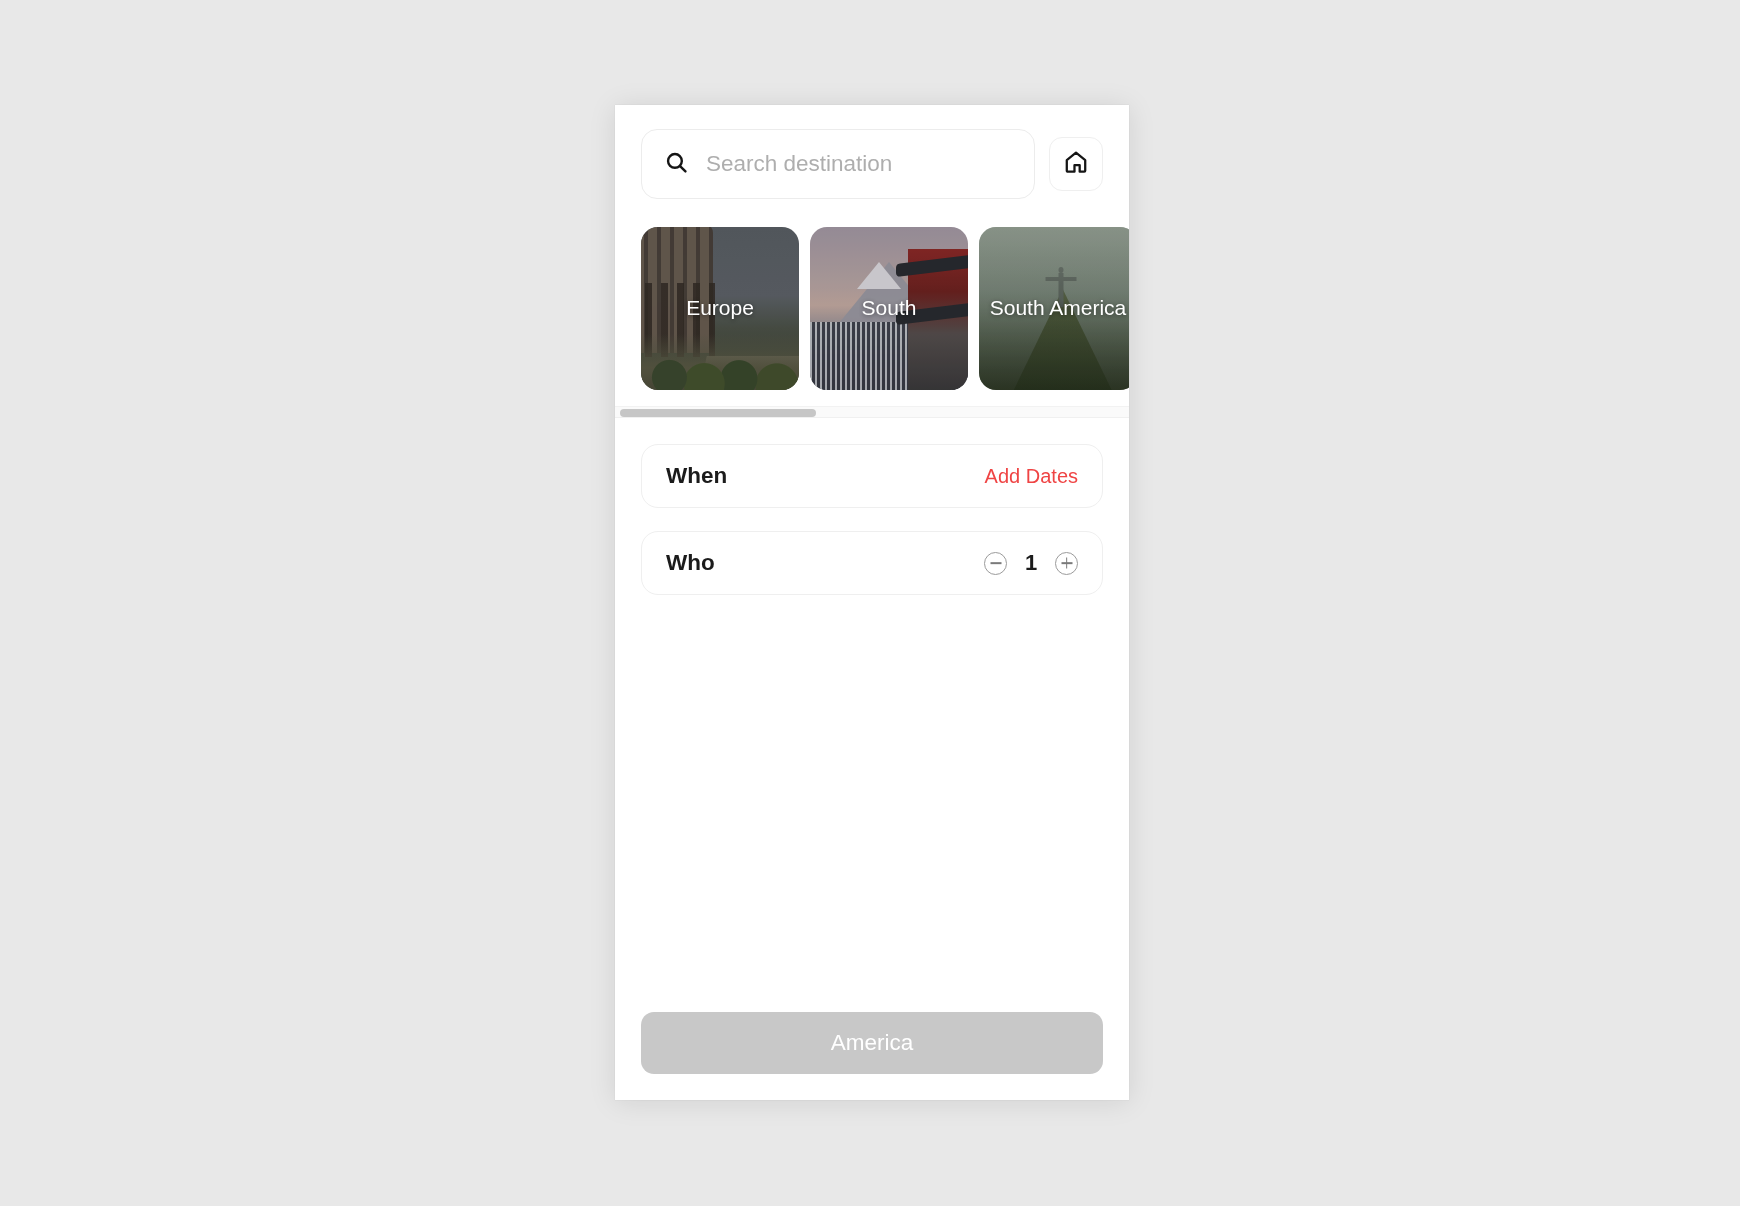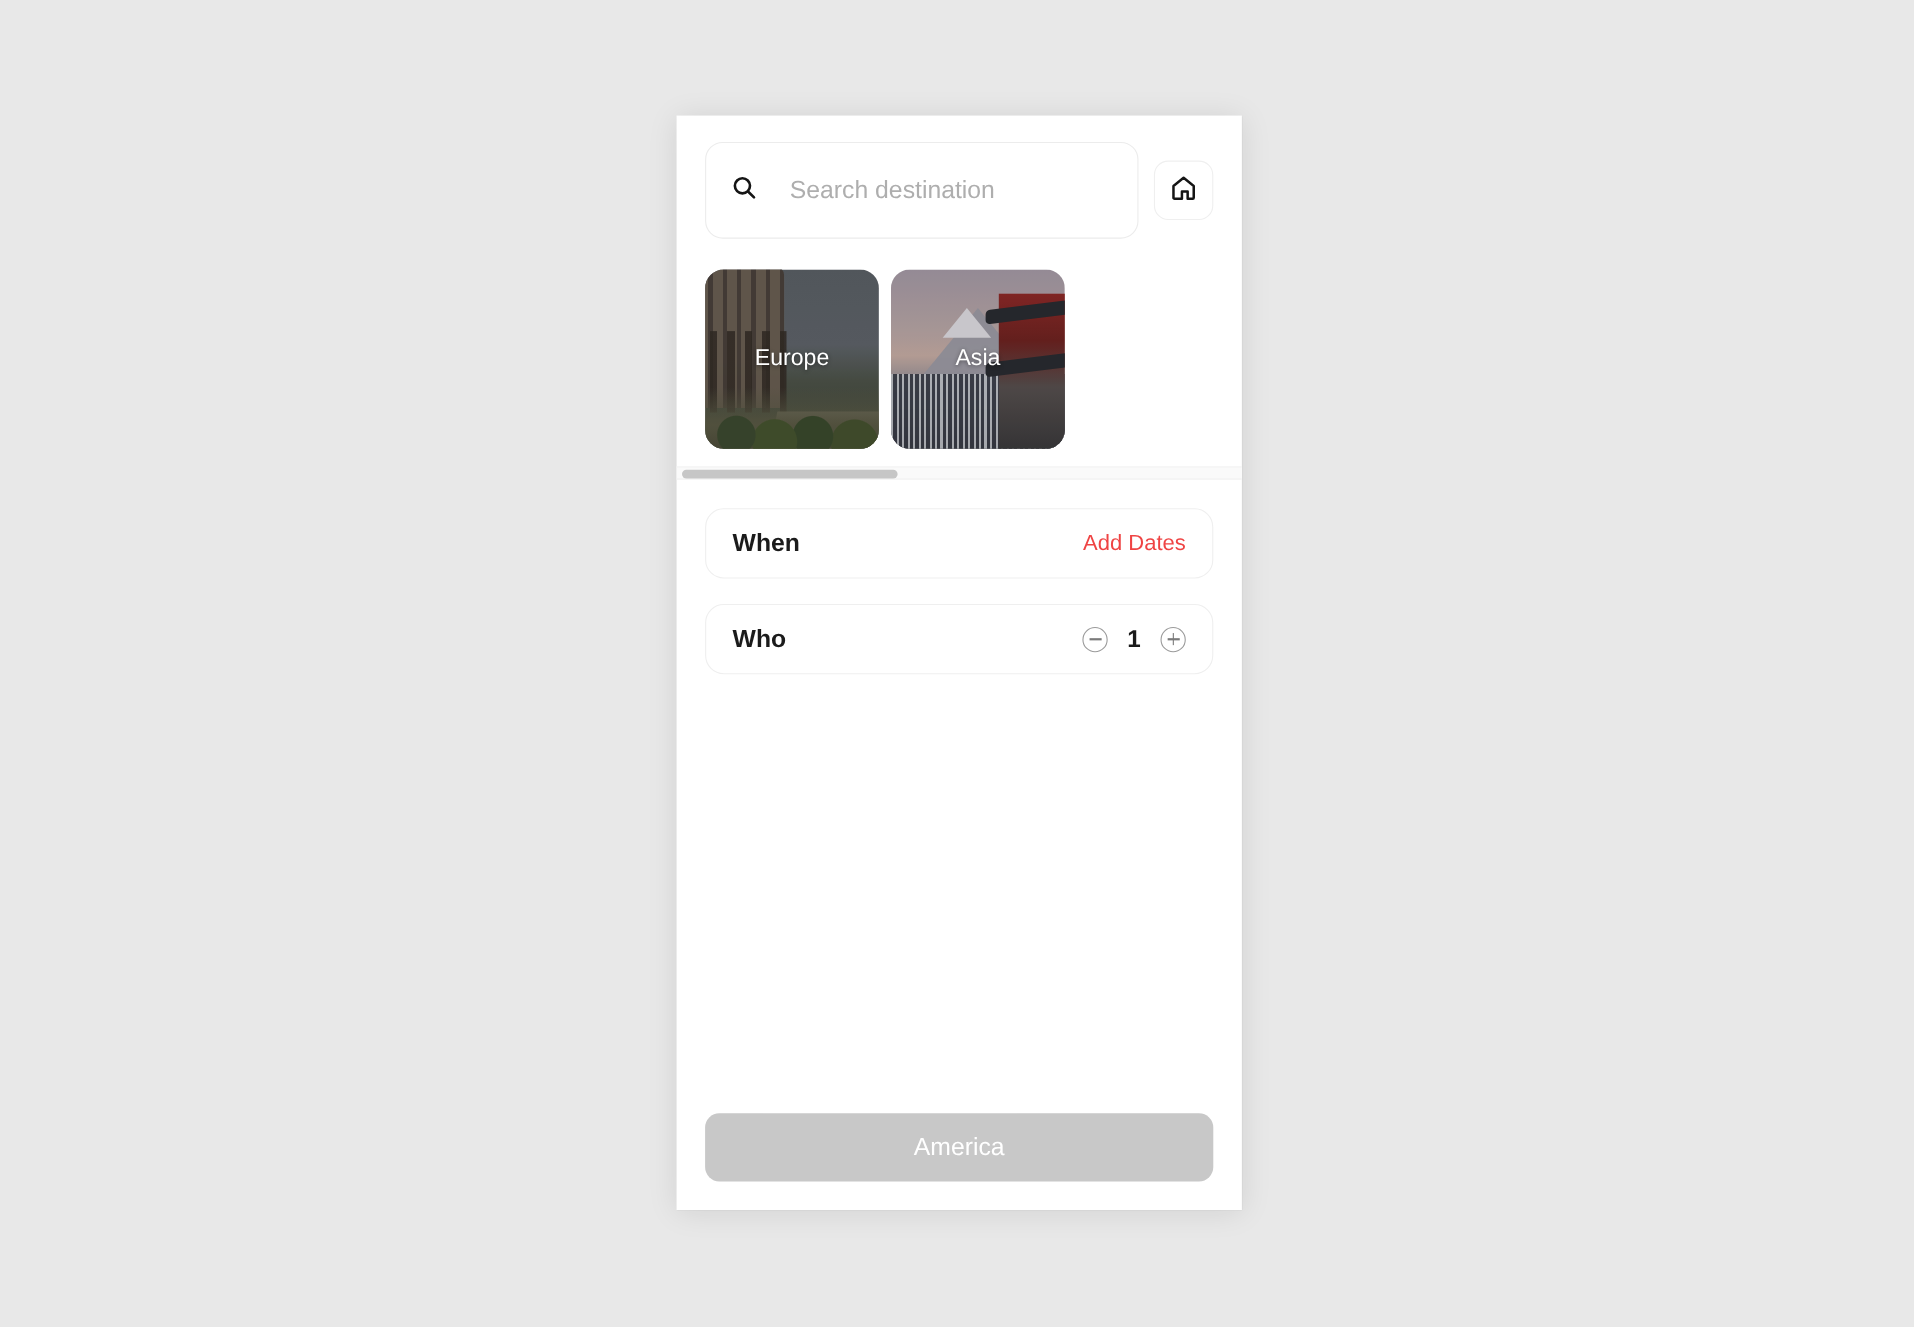--- a/index.html
+++ b/index.html
@@ -33,27 +33,27 @@
   
   #search-row {
     display: flex;
     align-items: center;
     gap: 14px;
     padding: 24px 26px 0 26px;
   }
 
   #search-field {
     flex: 1;
-    height: 88px;
+    height: 70px;
     border: 1px solid #ececec;
     border-radius: 16px;
     display: flex;
     align-items: center;
     padding: 0 22px;
-    gap: 29px;
+    gap: 17px;
     background: #fff;
   }
 
   #search-icon { flex: 0 0 auto; display:block; }
 
   #search-input {
     flex: 1;
     border: none;
     outline: none;
     font-family: "Liberation Sans", sans-serif;
@@ -399,23 +399,32 @@
       </div>
 
       <div class="dest-card">
         <div class="photo photo-asia">
           <div class="fuji"></div>
           <div class="fuji-cap"></div>
           <div class="city"></div>
           <div class="pagoda"></div>
         </div>
         <div class="scrim"></div>
-        <span class="dest-label">Asia</span>
+        <span class="dest-label">South</span>
       </div>
 
+      <div class="dest-card">
+        <div class="photo photo-samerica">
+          <div class="peak"></div>
+          <div class="statue"></div>
+          <div class="mist"></div>
+        </div>
+        <div class="scrim"></div>
+        <span class="dest-label">South America</span>
+      </div>
 
     </div>
 
     <div id="carousel-scrollbar">
       <div id="carousel-scrollbar-thumb"></div>
     </div>
 
   </div>
 
   <div id="options">

